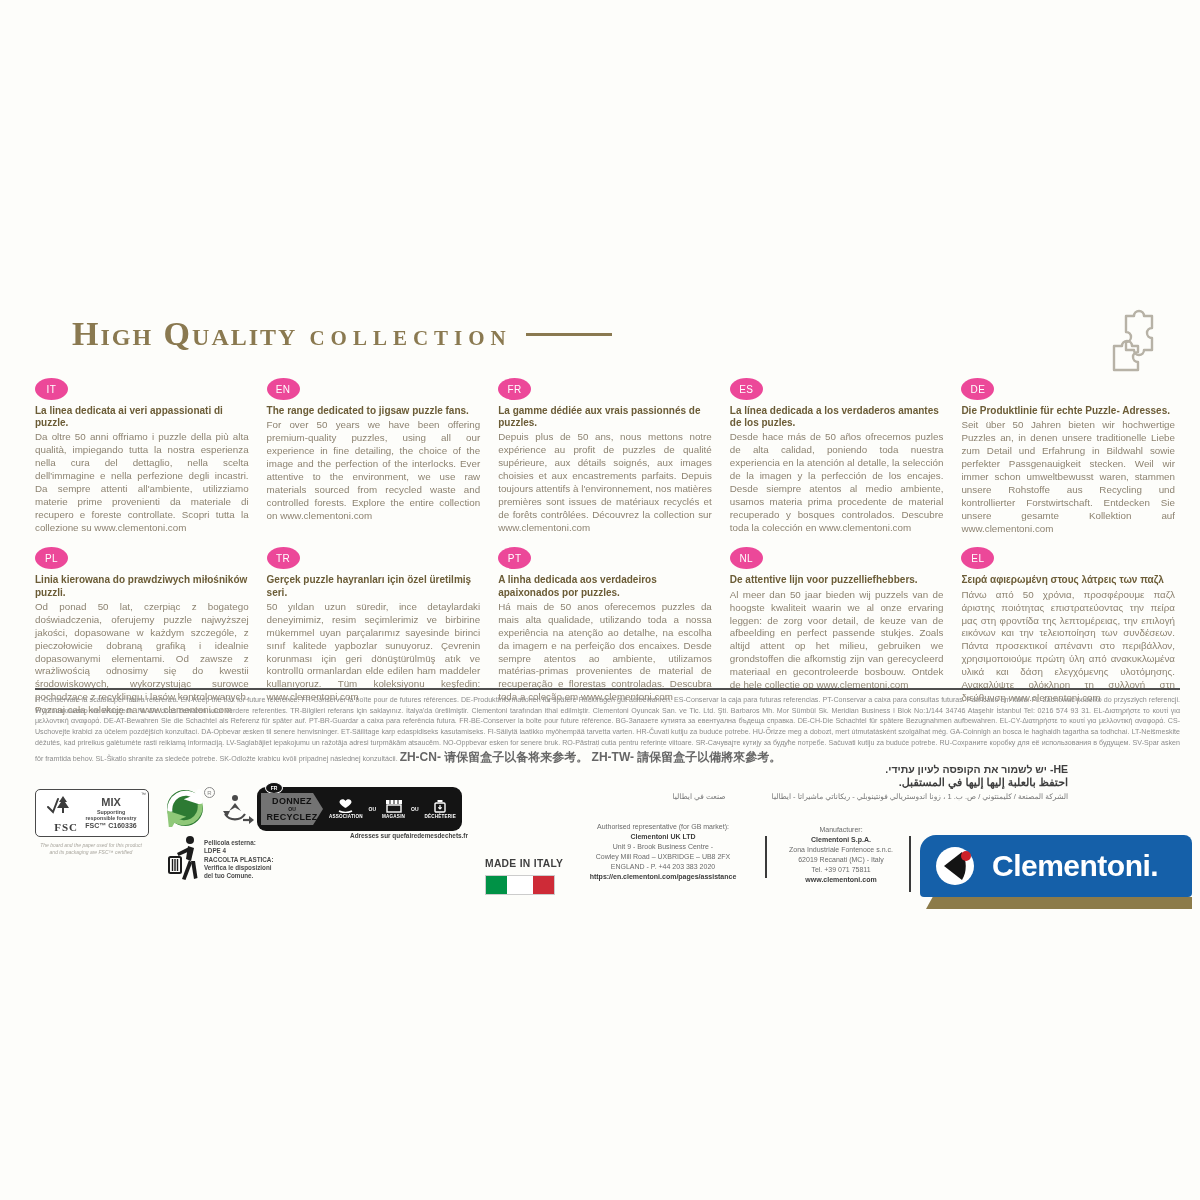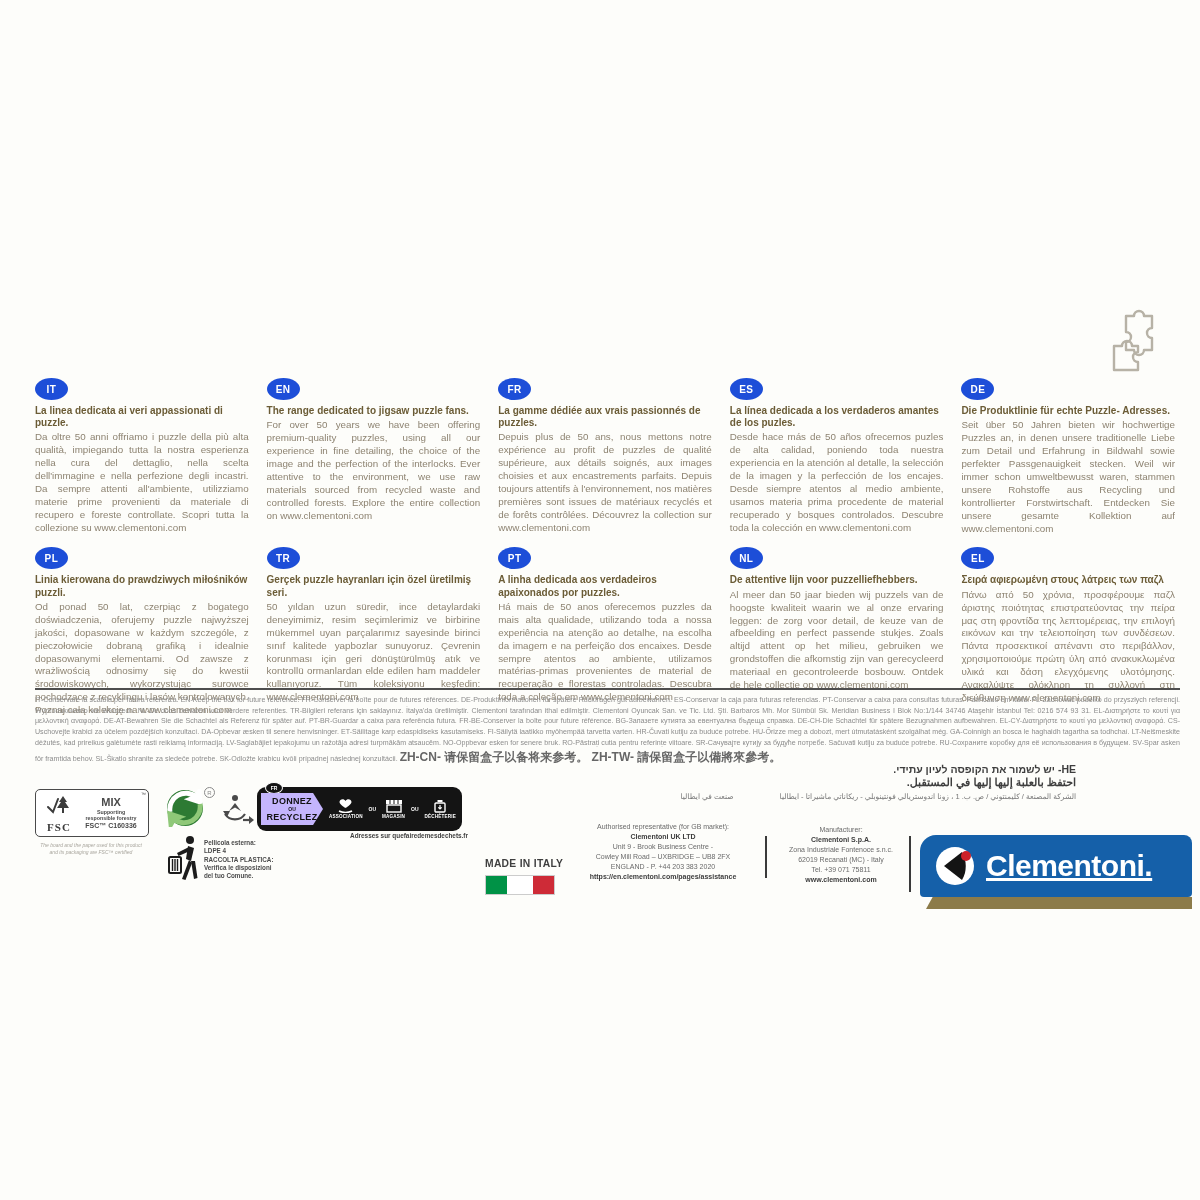--- a/index.html
+++ b/index.html
@@ -12,56 +12,56 @@
   .dash.r{width:86px;margin-left:14px;flex:none;}
   .title{color:#8a7950;white-space:nowrap;display:flex;align-items:baseline;}
   .title .hq{font-family:"Liberation Serif",serif;font-variant:small-caps;font-size:34px;
              font-weight:bold;letter-spacing:2px;}
   .title .coll{font-family:"Liberation Serif",serif;font-size:21px;font-weight:bold;
                letter-spacing:6px;margin-left:12px;}
   .puzzle-icon{position:absolute;left:1102px;top:306px;}
   
   .lang-grid{position:absolute;left:35px;top:378px;width:1140px;display:grid;
              grid-template-columns:repeat(5,1fr);column-gap:18px;row-gap:12px;}
-  .badge{width:33px;height:22px;border-radius:50%;background:#1d4ed8;color:#fff;font-size:10px;
-         font-weight:bold;display:flex;align-items:center;justify-content:center;
+  .badge{width:33px;height:22px;border-radius:50%;background:#ec4899;color:#fff;font-size:10px;
+         font-weight:normal;display:flex;align-items:center;justify-content:center;
          margin-bottom:5px;letter-spacing:.5px;}
   .lang-head{font-size:10px;font-weight:bold;color:#6b5c36;line-height:1.22;margin-bottom:2px;}
   .lang-body{font-size:9.8px;color:#8d8371;line-height:1.32;text-align:justify;}
   
   .rule{position:absolute;left:35px;top:688px;width:1145px;height:2px;background:#4e4e4e;}
   .fineprint{position:absolute;left:35px;top:695px;width:1145px;font-size:7.1px;line-height:1.5;
              color:#8c8c8c;text-align:justify;}
   .cjk{font-size:12px;font-weight:bold;color:#666;white-space:nowrap;}
-  .rtl-block{position:absolute;right:124px;top:763px;text-align:right;direction:rtl;color:#555;}
+  .rtl-block{position:absolute;right:132px;top:763px;text-align:right;direction:rtl;color:#555;}
   .hebrew{font-size:10.5px;font-weight:bold;color:#3e3e3e;}
   .arabic-bold{font-size:11px;font-weight:bold;color:#3e3e3e;margin-top:1px;}
   .arabic-small{font-size:7.5px;color:#777;display:flex;direction:rtl;gap:46px;margin-top:3px;}
   
   .fsc-box{position:absolute;left:35px;top:789px;width:114px;height:48px;border:1.6px solid #4a4a4a;
            border-radius:5px;background:#fff;display:flex;align-items:center;padding:2px 4px;box-sizing:border-box;}
   .fsc-left{width:38px;text-align:center;}
-  .fsc-left .fsc-word{font-family:"Liberation Serif",serif;font-weight:bold;font-size:11px;color:#3c3c3c;letter-spacing:1px;}
+  .fsc-left .fsc-word{font-family:"Liberation Serif",serif;font-weight:bold;font-size:11px;color:#3c3c3c;letter-spacing:1px;text-align:right;}
   .fsc-right{flex:1;text-align:center;color:#4a4a4a;line-height:1.15;}
   .fsc-right .mix{font-size:11px;font-weight:bold;}
   .fsc-right .sup{font-size:5.3px;font-weight:bold;}
   .fsc-right .code{font-size:7px;font-weight:bold;margin-top:1px;}
   .fsc-tm{position:absolute;right:2px;top:1px;font-size:5px;color:#4a4a4a;}
   .fsc-note{position:absolute;left:37px;top:842px;width:108px;font-size:5px;font-style:italic;
             text-align:center;color:#a9a69e;line-height:1.3;}
   .greendot{position:absolute;left:166px;top:789px;}
   .reg-mark{position:absolute;left:204px;top:787px;width:9px;height:9px;border:1px solid #8a8a8a;
             border-radius:50%;font-size:6px;color:#8a8a8a;display:flex;align-items:center;justify-content:center;}
   .triman{position:absolute;left:222px;top:794px;}
   .donnez{position:absolute;left:257px;top:787px;width:205px;height:44px;background:#141414;
           border-radius:9px;display:flex;align-items:center;}
   .fr-pill{position:absolute;left:8px;top:-5px;width:16px;height:10px;background:#141414;color:#fff;
            border:1px solid #fff;border-radius:50%;font-size:5px;font-weight:bold;display:flex;
            align-items:center;justify-content:center;}
-  .donnez-banner{width:62px;height:32px;margin-left:4px;background:#c4b5fd;
+  .donnez-banner{width:62px;height:32px;margin-left:4px;background:#737373;
                  clip-path:polygon(0 0,84% 0,100% 50%,84% 100%,0 100%);display:flex;flex-direction:column;
                  align-items:center;justify-content:center;color:#111;line-height:1;}
   .donnez-banner .big{font-size:9px;font-weight:bold;letter-spacing:.3px;}
   .donnez-banner .ou{font-size:5px;font-weight:bold;margin:1px 0;}
   .donnez-opts{flex:1;display:flex;align-items:center;justify-content:space-evenly;color:#fff;}
   .opt{display:flex;flex-direction:column;align-items:center;gap:1px;}
   .opt .lbl{font-size:4.6px;font-weight:bold;letter-spacing:.2px;}
   .ou-sep{font-size:5px;font-weight:bold;color:#fff;}
   .adresses{position:absolute;left:300px;top:832px;width:168px;font-size:6.4px;font-weight:bold;
             color:#3f3f3f;text-align:right;}
@@ -77,29 +77,37 @@
   .flag .r{background:#ce2b37;border-left:2px solid #fff;}
   .addr{font-size:7px;color:#6a6a6a;text-align:center;line-height:1.42;}
   .addr .b{font-weight:bold;color:#3c3c3c;}
   .uk-block{position:absolute;left:566px;top:822px;width:194px;}
   .man-block{position:absolute;left:780px;top:825px;width:122px;}
   .vdiv{position:absolute;width:2px;background:#3a3a3a;}
   .vdiv.d1{left:765px;top:836px;height:42px;}
   .vdiv.d2{left:909px;top:836px;height:56px;}
   .logo{position:absolute;left:920px;top:835px;width:272px;height:62px;background:#1560a9;
         border-radius:16px 8px 4px 4px;display:flex;align-items:center;padding-left:14px;box-sizing:border-box;}
-  .logo-text{color:#fff;font-size:30px;font-weight:bold;letter-spacing:-.5px;margin-left:10px;text-decoration:underline;}
+  .logo-text{color:#fff;font-size:30px;font-weight:bold;letter-spacing:-.5px;margin-left:16px;}
   .logo-gold{position:absolute;left:926px;top:897px;width:266px;height:12px;background:#8c7b49;
              clip-path:polygon(2.5% 0,100% 0,100% 100%,0 100%);}
 </style>
 </head>
 <body>
 
 <div class="sheet">
 
+  <div class="header">
+    <div class="dash l"></div>
+    <div class="title">
+      <span class="hq">High Quality</span>
+      <span class="coll">COLLECTION</span>
+    </div>
+    <div class="dash r"></div>
+  </div>
 
   <div class="puzzle-icon">
     <svg width="72" height="72" viewBox="0 0 72 72" fill="none" stroke="#b7b2a6" stroke-width="2.4" stroke-linejoin="round">
       <path d="M24 10 h8 a5 5 0 1 1 10 0 h8 v12 a5 5 0 1 0 0 10 v12 h-8 a5 5 0 1 1 -10 0 h-8 v-8 a5 5 0 1 0 0 -10 z"></path>
       <path d="M12 40 h8 a5 5 0 1 1 10 0 h6 v6 a5 5 0 1 0 0 10 v8 h-24 z"></path>
     </svg>
   </div>
 
   <div class="lang-grid">
     <div>

